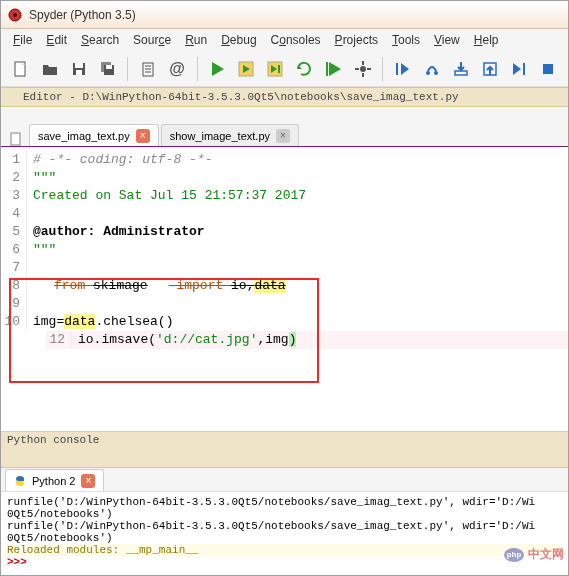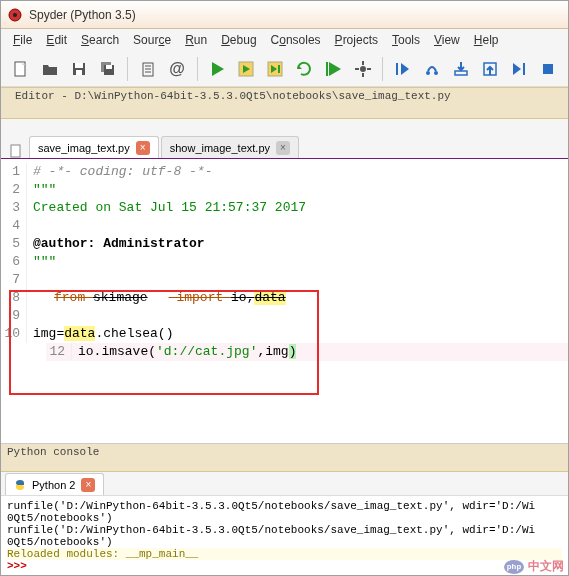--- a/index.html
+++ b/index.html
@@ -46,30 +46,30 @@
   padding: 0 6px;
   gap: 2px;
 }
 .tbtn {
   width: 28px; height: 28px;
   display: flex; align-items: center; justify-content: center;
   border-radius: 3px;
 }
 .tsep { width: 1px; height: 24px; background: #ccc; margin: 0 4px; }
 .pathbar {
-  height: 32px;
+  height: 20px;
   background: #efe4c8;
   border-top: 1px solid #d8c890;
   border-bottom: 1px solid #d8c890;
   font-family: "Courier New", monospace;
   font-size: 11px;
   color: #444;
-  padding: 2px 14px;
-  display: flex;
-  align-items: flex-start;
+  padding: 2px 22px;
+  display: flex;
+  align-items: center;
 }
 .editor-area {
   background: #fff;
   height: 325px;
   display: flex;
   flex-direction: column;
   border-bottom: 1px solid #ccc;
 }
 .tabrow {
   height: 40px;
@@ -138,21 +138,21 @@
   border: 2px solid #e82a2a;
   pointer-events: none;
 }
 .console-area {
   height: 145px;
   background: #fff;
   display: flex;
   flex-direction: column;
 }
 .console-title {
-  height: 28px;
+  height: 36px;
   background: #efe4c8;
   border-bottom: 1px solid #d8c890;
   font-family: "Courier New", monospace;
   font-size: 11px;
   color: #444;
   padding: 2px 6px;
 }
 .console-tabs {
   height: 24px;
   display: flex;

